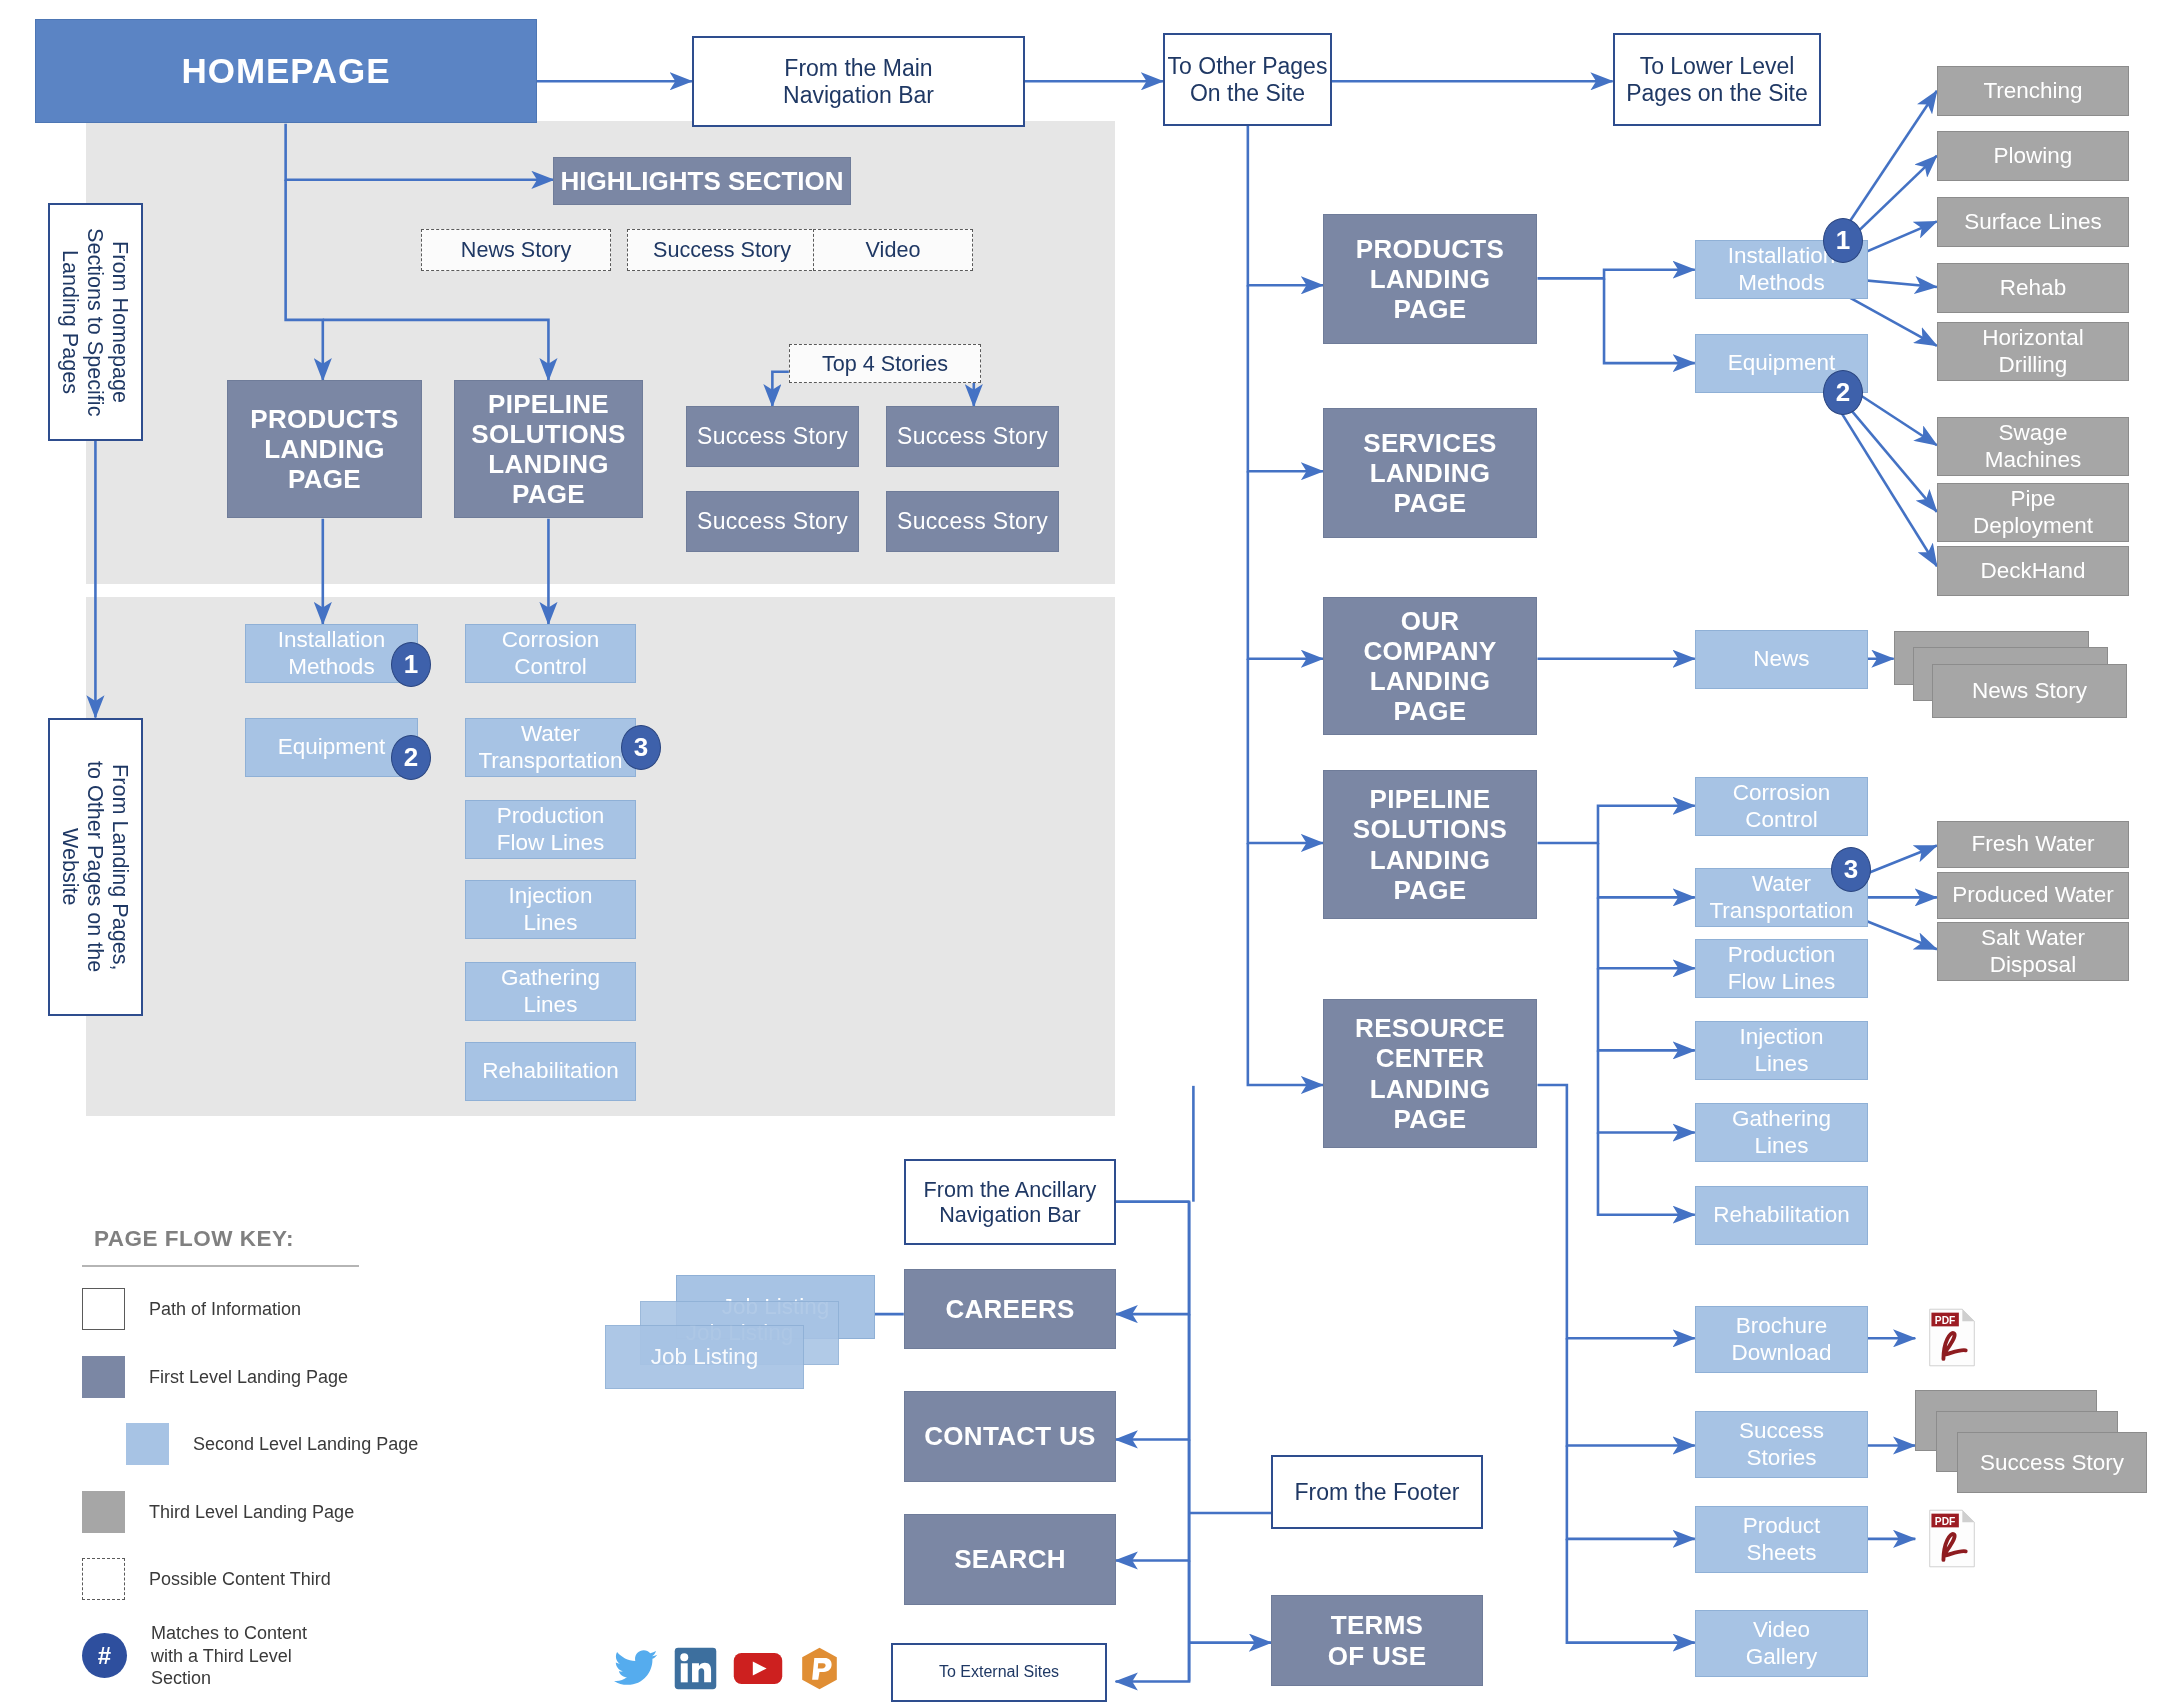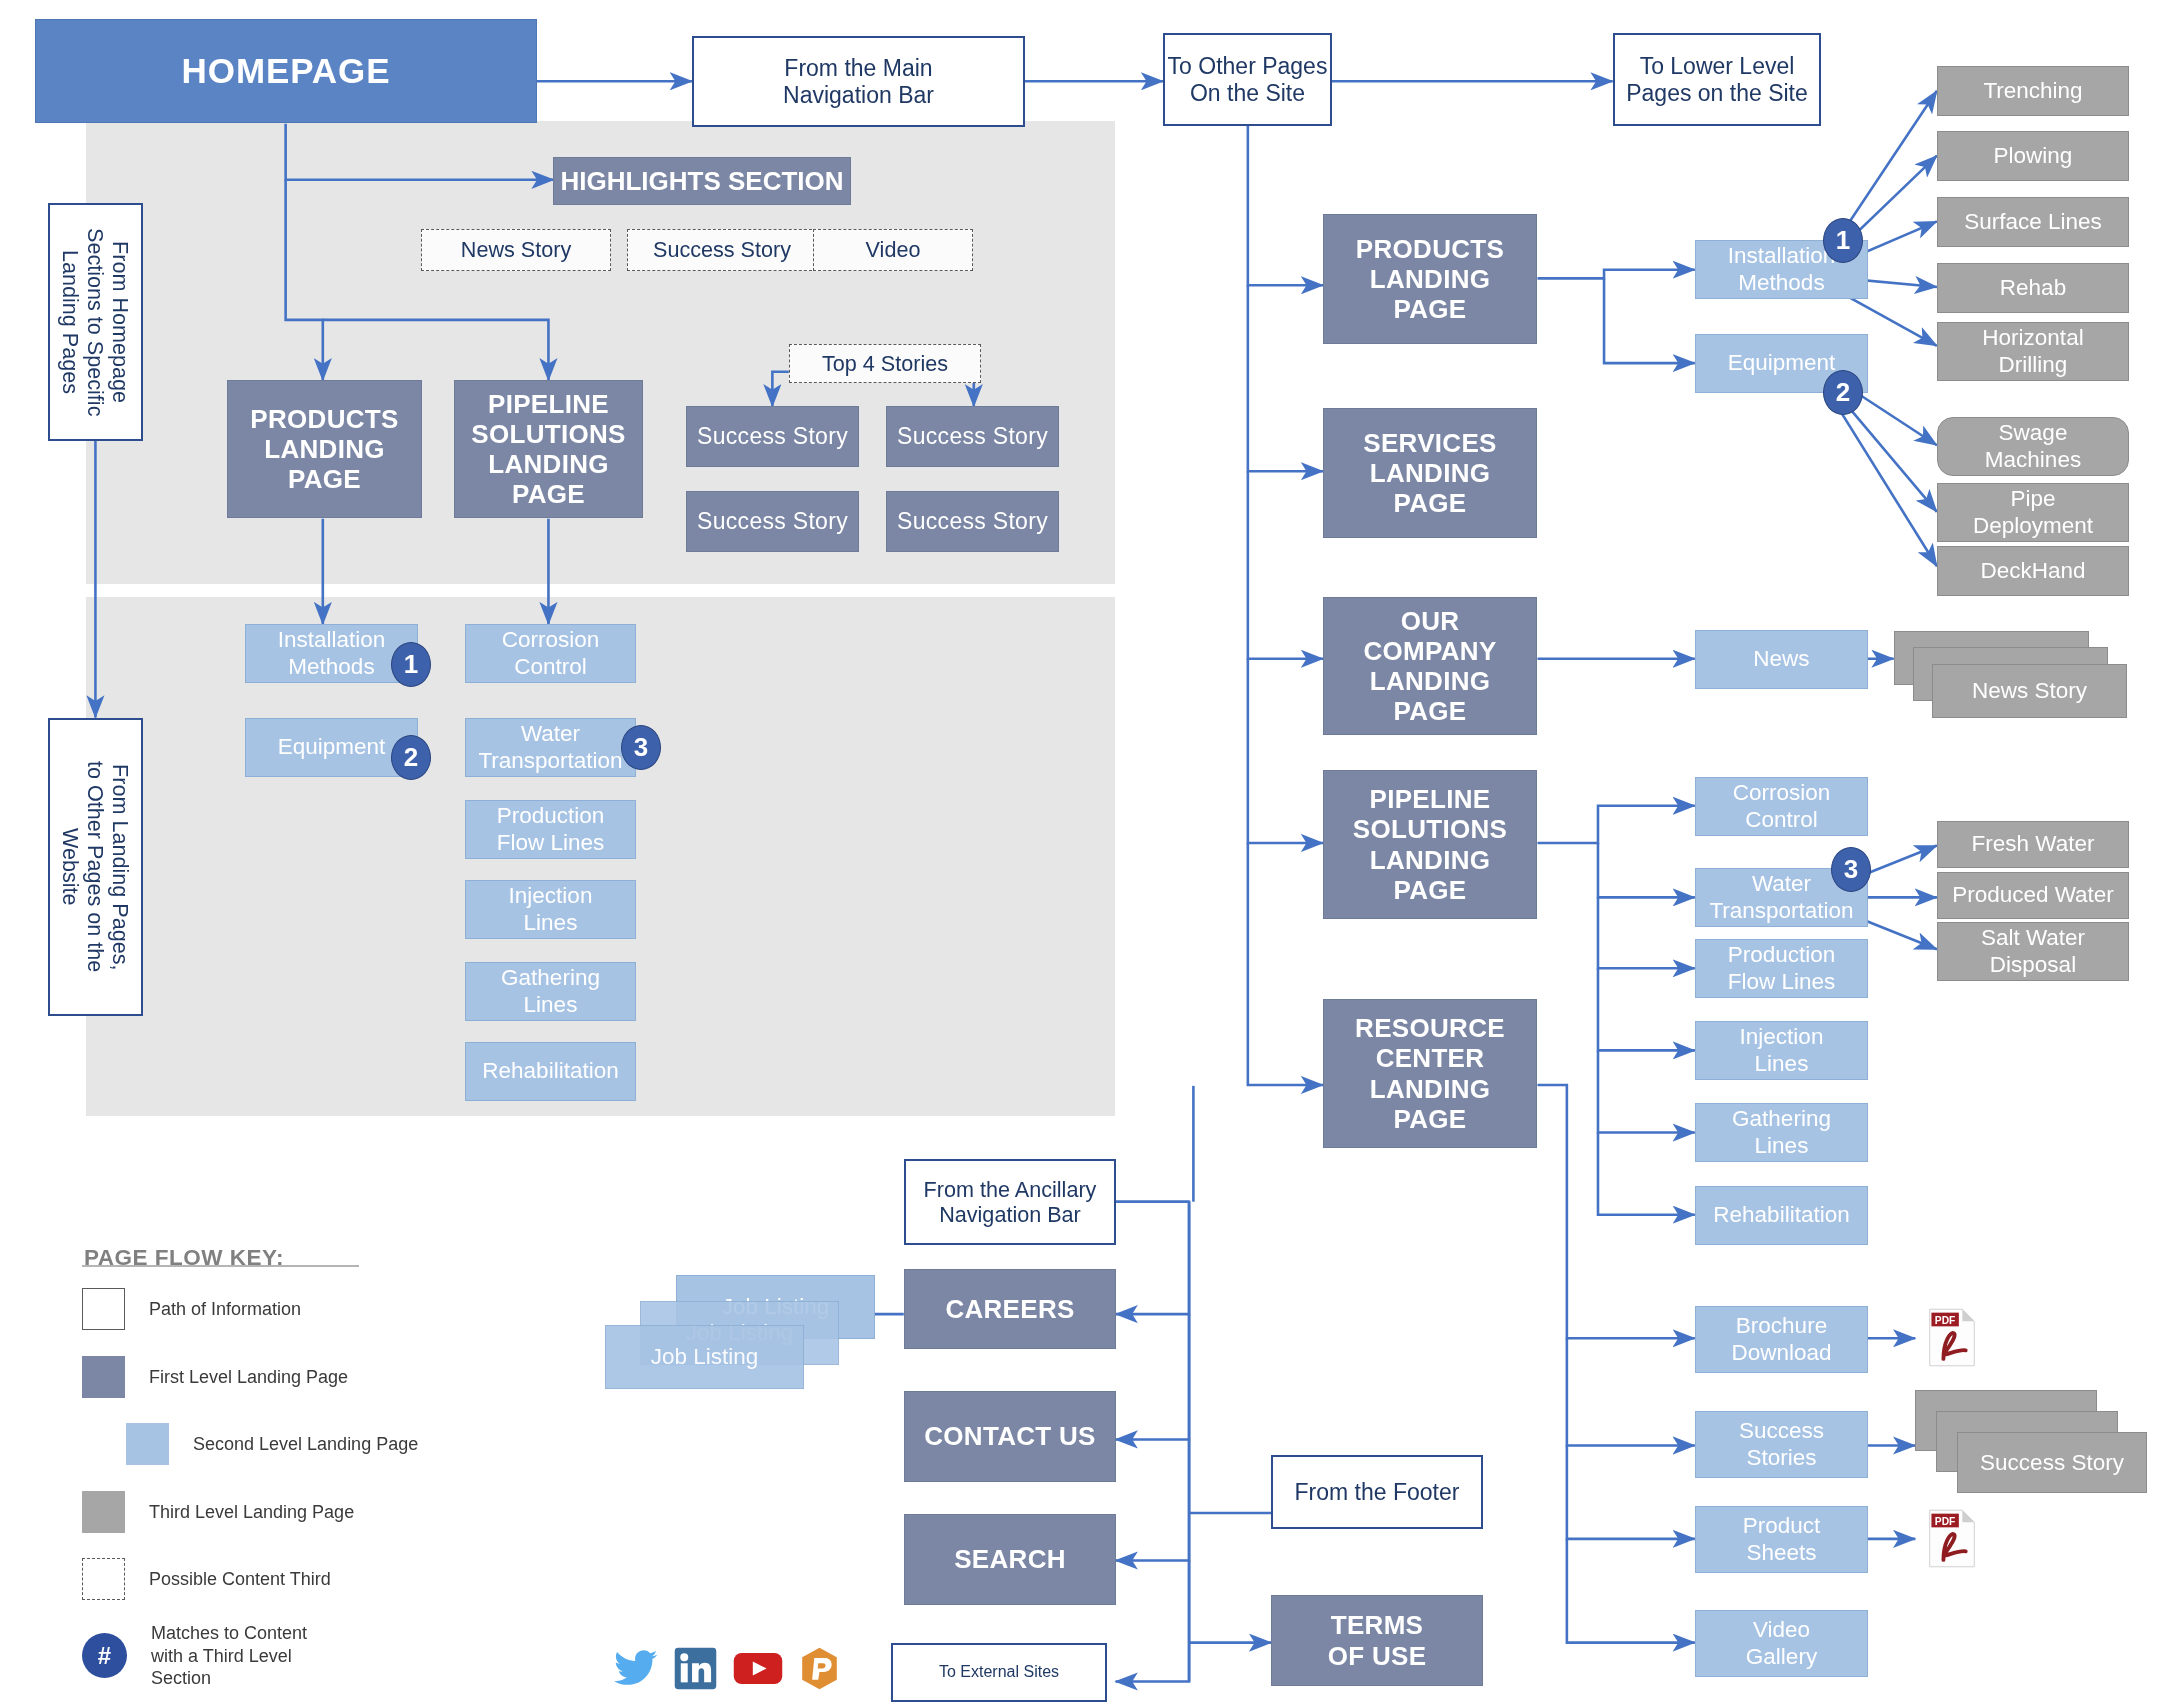--- a/index.html
+++ b/index.html
@@ -309,21 +309,21 @@
   <div class="node n-l2" style="left:1695px; top:334px; width:173px; height:59px;">Equipment</div>
   <div class="badge" style="left:1823px; top:370px;">2</div>
 
   <div class="node n-l3" style="left:1937px; top:66px; width:192px; height:50px;">Trenching</div>
   <div class="node n-l3" style="left:1937px; top:131px; width:192px; height:50px;">Plowing</div>
   <div class="node n-l3" style="left:1937px; top:197px; width:192px; height:50px;">Surface Lines</div>
   <div class="node n-l3" style="left:1937px; top:263px; width:192px; height:50px;">Rehab</div>
   <div class="node n-l3" style="left:1937px; top:322px; width:192px; height:59px;">Horizontal
 Drilling</div>
 
-  <div class="node n-l3" style="left:1937px; top:417px; width:192px; height:59px;border-radius:16px;">Swage
+  <div class="node n-l3" style="left:1937px; top:417px; width:192px; height:59px;">Swage
 Machines</div>
   <div class="node n-l3" style="left:1937px; top:483px; width:192px; height:59px;">Pipe
 Deployment</div>
   <div class="node n-l3" style="left:1937px; top:546px; width:192px; height:50px;">DeckHand</div>
 
   <div class="node n-l2" style="left:1695px; top:630px; width:173px; height:59px;">News</div>
 
   <div class="stack" style="left:1894px; top:631px; width:242px; height:95px;">
     <div style="left:0; top:0; width:195px; height:54px; background:#a6a6a6; border:0.9px solid #8c8c8c;"></div>
     <div style="left:19px; top:15.6px; width:195px; height:54px; background:#a6a6a6; border:0.9px solid #8c8c8c;"></div>
@@ -422,21 +422,21 @@
   </div>
   <div class="social" style="left:797px; top:1646px;">
     <svg viewBox="0 0 52 52" width="45" height="45">
       <path d="M26,2 L46,13 V39 L26,50 L6,39 V13 Z" fill="#e08e34"></path>
       <path d="M20,14 h12 c5,0 8,3 8,7.5 c0,5 -3.5,8.5 -9,8.5 h-5 l-1.5,9 h-7 z" fill="#ffffff"></path>
       <path d="M24.5,20 h5.5 c2,0 3,1 3,2.6 c0,2 -1.5,3.4 -4,3.4 h-5 z" fill="#e08e34"></path>
     </svg>
   </div>
 
   <div id="legend" style="left:82px; top:1226px; width:363px; height:450px;">
-    <div class="title" style="position:absolute; left:2px; top:0;margin-top:19px;">PAGE FLOW KEY:</div>
+    <div class="title" style="position:absolute; left:12px; top:0;">PAGE FLOW KEY:</div>
     <div class="rule" style="position:absolute; left:0; top:39px; width:277px;"></div>
 
     <div class="row" style="left:0; top:62px;">
       <div class="sw sw-white"></div>
       <div class="lbl">Path of Information</div>
     </div>
     <div class="row" style="left:0; top:130px;">
       <div class="sw sw-l1"></div>
       <div class="lbl">First Level Landing Page</div>
     </div>

